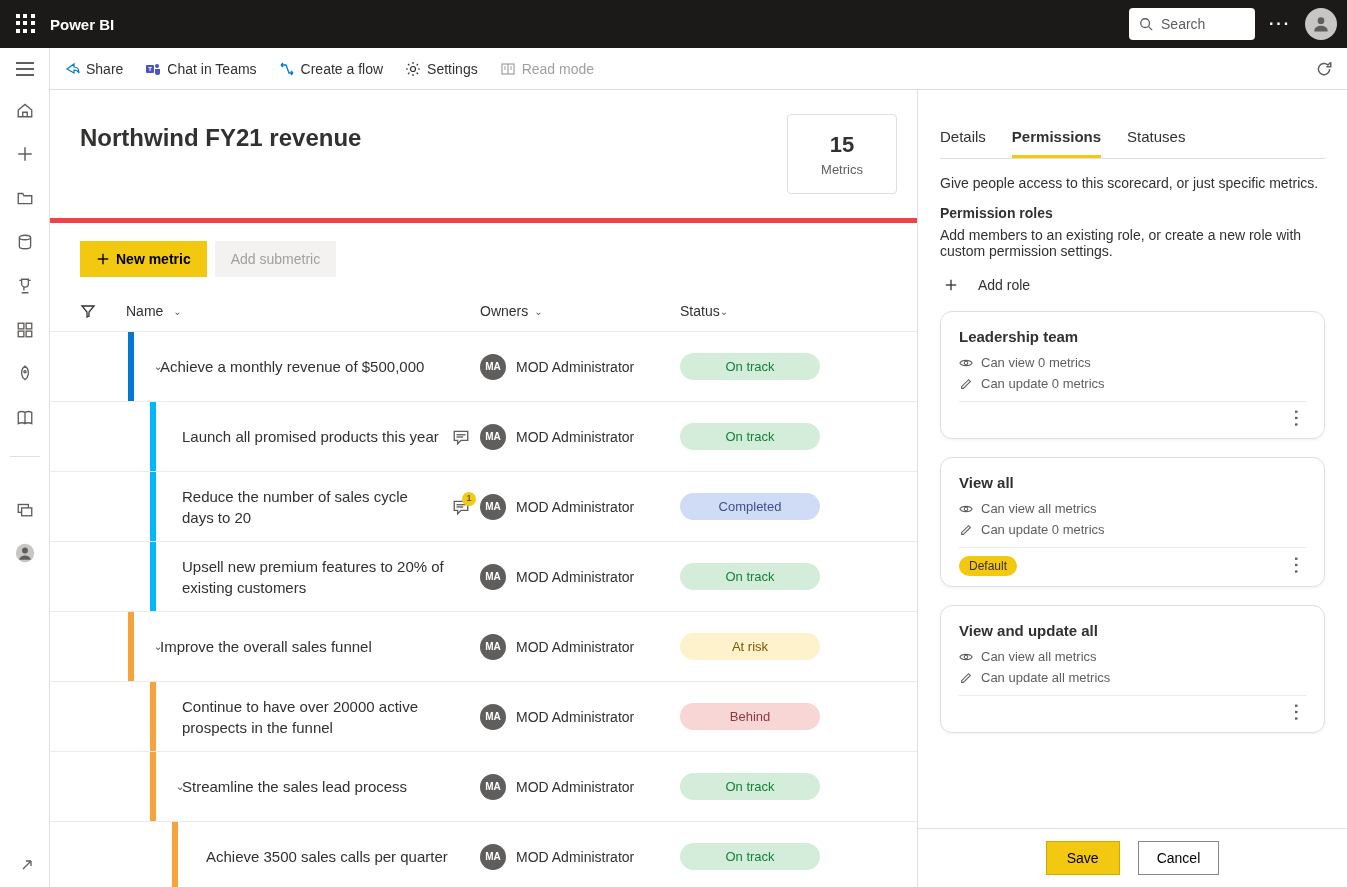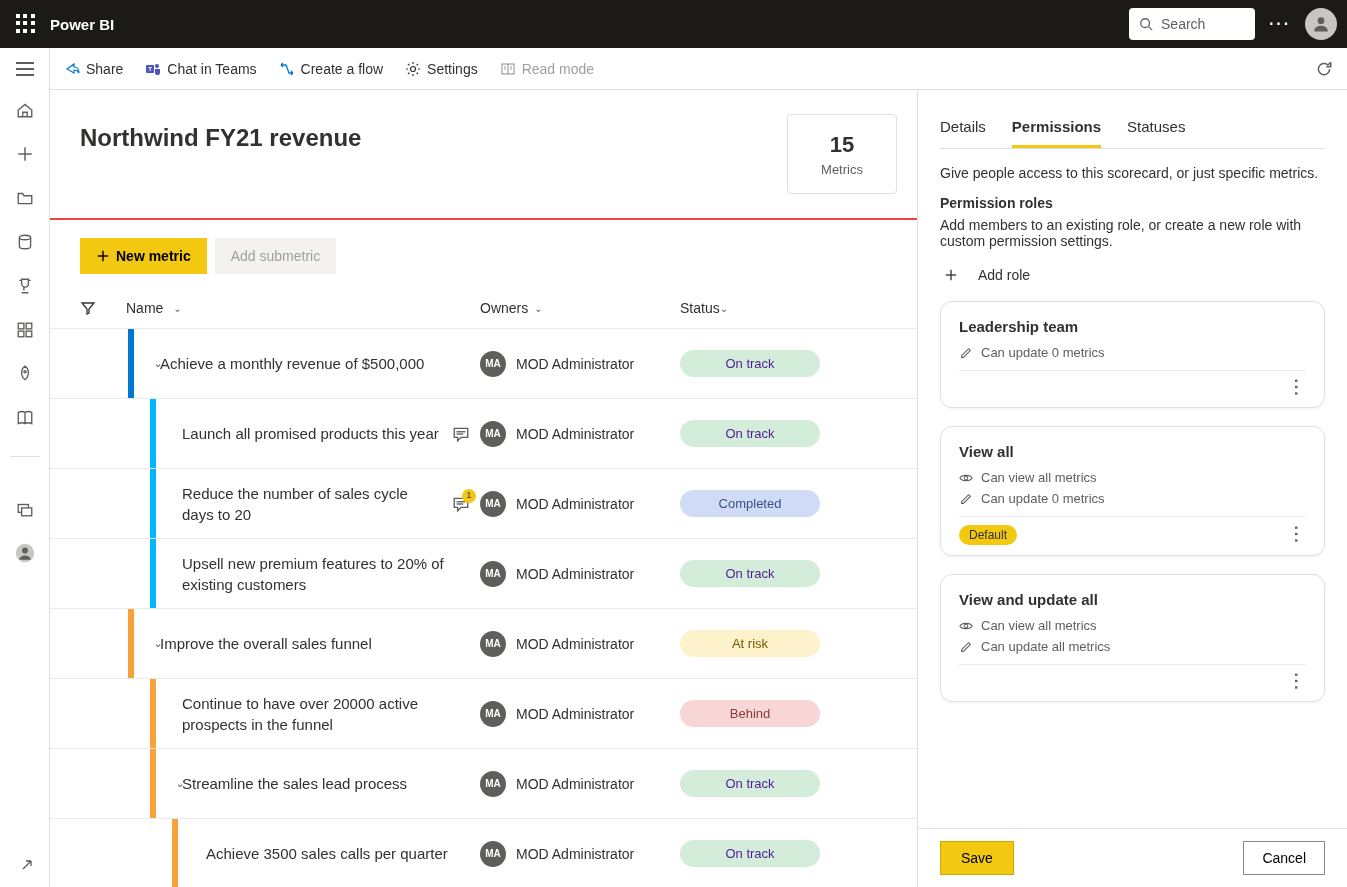--- a/index.html
+++ b/index.html
@@ -28,21 +28,21 @@
 
 .shell { display: flex; height: calc(100% - 90px); }
 .left-rail { width: 50px; border-right: 1px solid #e1dfdd; display: flex; flex-direction: column; align-items: center; padding-top: 10px; gap: 24px; color: #605e5c; }
 .left-rail .rail-icon { width: 20px; height: 20px; display:flex; align-items:center; justify-content:center; cursor:pointer; }
 .rail-divider { width: 30px; height:1px; background:#e1dfdd; margin:4px 0;}
 .rail-bottom { margin-top: 14px; display:flex; flex-direction:column; gap:24px; align-items:center;}
 
 .main { flex: 1; overflow: hidden; position: relative; }
 
 
-.sc-header { padding: 24px 30px 24px 30px; display: flex; align-items: flex-start; gap: 30px; border-bottom:2px solid #ef4444;}
+.sc-header { padding: 24px 30px 24px 30px; display: flex; align-items: flex-start; gap: 30px; border-bottom:5px solid #ef4444;}
 .sc-title { font-size: 24px; font-weight: 600; flex:1; padding-top:10px;}
 .stat-card { border: 1px solid #e1dfdd; border-radius: 4px; width: 110px; height: 80px; display: flex; flex-direction: column; align-items: center; justify-content: center; gap: 4px; }
 .stat-num { font-size: 22px; font-weight: 600; }
 .stat-label { font-size: 13px; color: #605e5c; }
 
 
 .metric-tools { padding: 18px 30px; display:flex; gap:8px; align-items:center;}
 .btn-yellow { background: #f2c811; border: none; padding: 10px 16px; font-size: 14px; font-weight:600; display:flex; align-items:center; gap:6px; cursor:pointer;}
 .btn-gray { background:#f3f2f1; border:none; padding:10px 16px; font-size:14px; color:#a19f9d; cursor:pointer;}
 
@@ -66,56 +66,56 @@
 .bar.orange3{background:#f7a23b; left:122px;}
 .row-name { width:430px; padding-left: 110px; font-size:15px; line-height:1.4; display:flex; align-items:center; gap:10px;}
 .row-name.indent1{padding-left:132px;}
 .row-name.indent2{padding-left:156px;}
 .note-icon { width:18px; height:18px; color:#605e5c; margin-left:auto; margin-right:10px; position:relative;}
 .note-badge { position:absolute; top:-6px; right:-6px; background:#f2c811; width:14px; height:14px; border-radius:50%; font-size:9px; display:flex; align-items:center; justify-content:center; font-weight:bold;}
 .owner-cell { width:200px; display:flex; align-items:center; gap:10px; font-size:14px;}
 .owner-avatar { width:26px; height:26px; border-radius:50%; background:#605e5c; color:#fff; font-size:10px; display:flex; align-items:center; justify-content:center; font-weight:600;}
 .status-cell{width:170px;}
 .status-pill { padding:6px 24px; border-radius:16px; font-size:13px; text-align:center; display:inline-block; min-width:140px;}
-.pill-ontrack{background:#d4edda; color:#4c1d95;}
+.pill-ontrack{background:#d4edda; color:#15803d;}
 .pill-completed{background:#d0dcf5; color:#3a508c;}
 .pill-atrisk{background:#fdf2cc; color:#7a5a00;}
 .pill-behind{background:#f9d6d6; color:#8a3a3a;}
 .value-cell{flex:1; text-align:right; }
 .value-main{font-size:20px; font-weight:600;}
 .value-main .small{font-size:13px; font-weight:400; color:#605e5c;}
 .value-sub{font-size:11px; color:#605e5c;}
 .value-sub .up::before{content:"↑ "; color:#107c10;}
 .value-sub .down::before{content:"↓ "; color:#d13438;}
 .expand{width:24px; text-align:center; color:#605e5c; font-size:11px; cursor:pointer; position:absolute;}
 .exp-l1{left:96px;}
 .exp-l2{left:118px;}
 
 
 .panel { position:absolute; top:0; right:0; width:430px; height:100%; background:#fff; border-left:1px solid #e1dfdd; display:flex; flex-direction:column; }
 .panel-head { padding: 20px 22px 0 22px; }
 .panel-title-row{display:flex; align-items:center;}
 .panel-title { font-size:20px; font-weight:600; flex:1;}
 .close-x{font-size:16px; color:#605e5c; cursor:pointer;}
-.tabs { display:flex; gap:26px; margin-top:8px; border-bottom:1px solid #e1dfdd;}
+.tabs { display:flex; gap:26px; margin-top:18px; border-bottom:1px solid #e1dfdd;}
 .tab { padding-bottom:10px; font-size:15px; color:#323130; cursor:pointer;}
 .tab.active{font-weight:600; border-bottom:3px solid #f2c811;}
 .panel-body{padding:16px 22px; overflow-y:auto; flex:1;}
 .panel-desc{font-size:14px; color:#323130; margin-bottom:14px;}
 .panel-subtitle{font-weight:600; font-size:14px; margin-bottom:6px;}
 .panel-subdesc{font-size:14px; margin-bottom:18px;}
 .add-role{display:flex; align-items:center; gap:20px; font-size:14px; color:#323130; cursor:pointer; margin-bottom:18px; margin-left:4px;}
 .role-card{border:1px solid #e1dfdd; border-radius:12px; padding:16px 18px 10px 18px; margin-bottom:18px; box-shadow:0 1px 3px rgba(0,0,0,0.06);}
 .role-name{font-weight:600; font-size:15px; margin-bottom:10px;}
 .role-line{font-size:13px; color:#605e5c; display:flex; align-items:center; gap:8px; margin-bottom:6px;}
 .role-icon{width:14px;height:14px;}
 .role-footer{border-top:1px solid #edebe9; margin-top:10px; padding-top:8px; display:flex; align-items:center;}
 .default-badge{background:#f2c811; font-size:12px; padding:3px 10px; border-radius:10px; font-weight:500;}
 .role-more{margin-left:auto; font-weight:bold; letter-spacing:1px; transform:rotate(90deg); color:#605e5c; cursor:pointer;}
-.panel-foot{border-top:1px solid #e1dfdd; padding:12px 22px; display:flex; justify-content:space-between; gap:18px;}
+.panel-foot{border-top:1px solid #e1dfdd; padding:12px 22px; display:flex; justify-content:center; gap:18px;}
 .btn-save{background:#f2c811; border:1px solid #d1a800; padding:8px 20px; font-size:14px; font-weight:500; cursor:pointer;}
 .btn-cancel{background:#fff; border:1px solid #8a8886; padding:8px 18px; font-size:14px; cursor:pointer;}
 
 svg { display:block; }
 </style>
 </head>
 <body>
 
 <div class="top-header">
   <div class="waffle">
@@ -485,20 +485,27 @@
               <line x1="8" y1="2" x2="8" y2="14"></line>
               <line x1="2" y1="8" x2="14" y2="8"></line>
             </svg>
           <span>Add role</span>
         </div>
 
         <div class="role-card">
           <div class="role-name">Leadership team</div>
           <div class="role-line">
               <svg class="role-icon" viewBox="0 0 16 16" fill="none" stroke="#605e5c" stroke-width="1.2">
+                <path d="M1 8c2-4 12-4 14 0-2 4-12 4-14 0z"></path>
+                <circle cx="8" cy="8" r="2"></circle>
+              </svg>
+              <span>Can view 0 metrics</span>
+            </div>
+          <div class="role-line">
+              <svg class="role-icon" viewBox="0 0 16 16" fill="none" stroke="#605e5c" stroke-width="1.2">
                 <path d="M3 11l8-8 2 2-8 8H3z"></path>
               </svg>
               <span>Can update 0 metrics</span>
             </div>
           <div class="role-footer">
               <span class="role-more">···</span>
             </div>
         </div>
 
         <div class="role-card">

